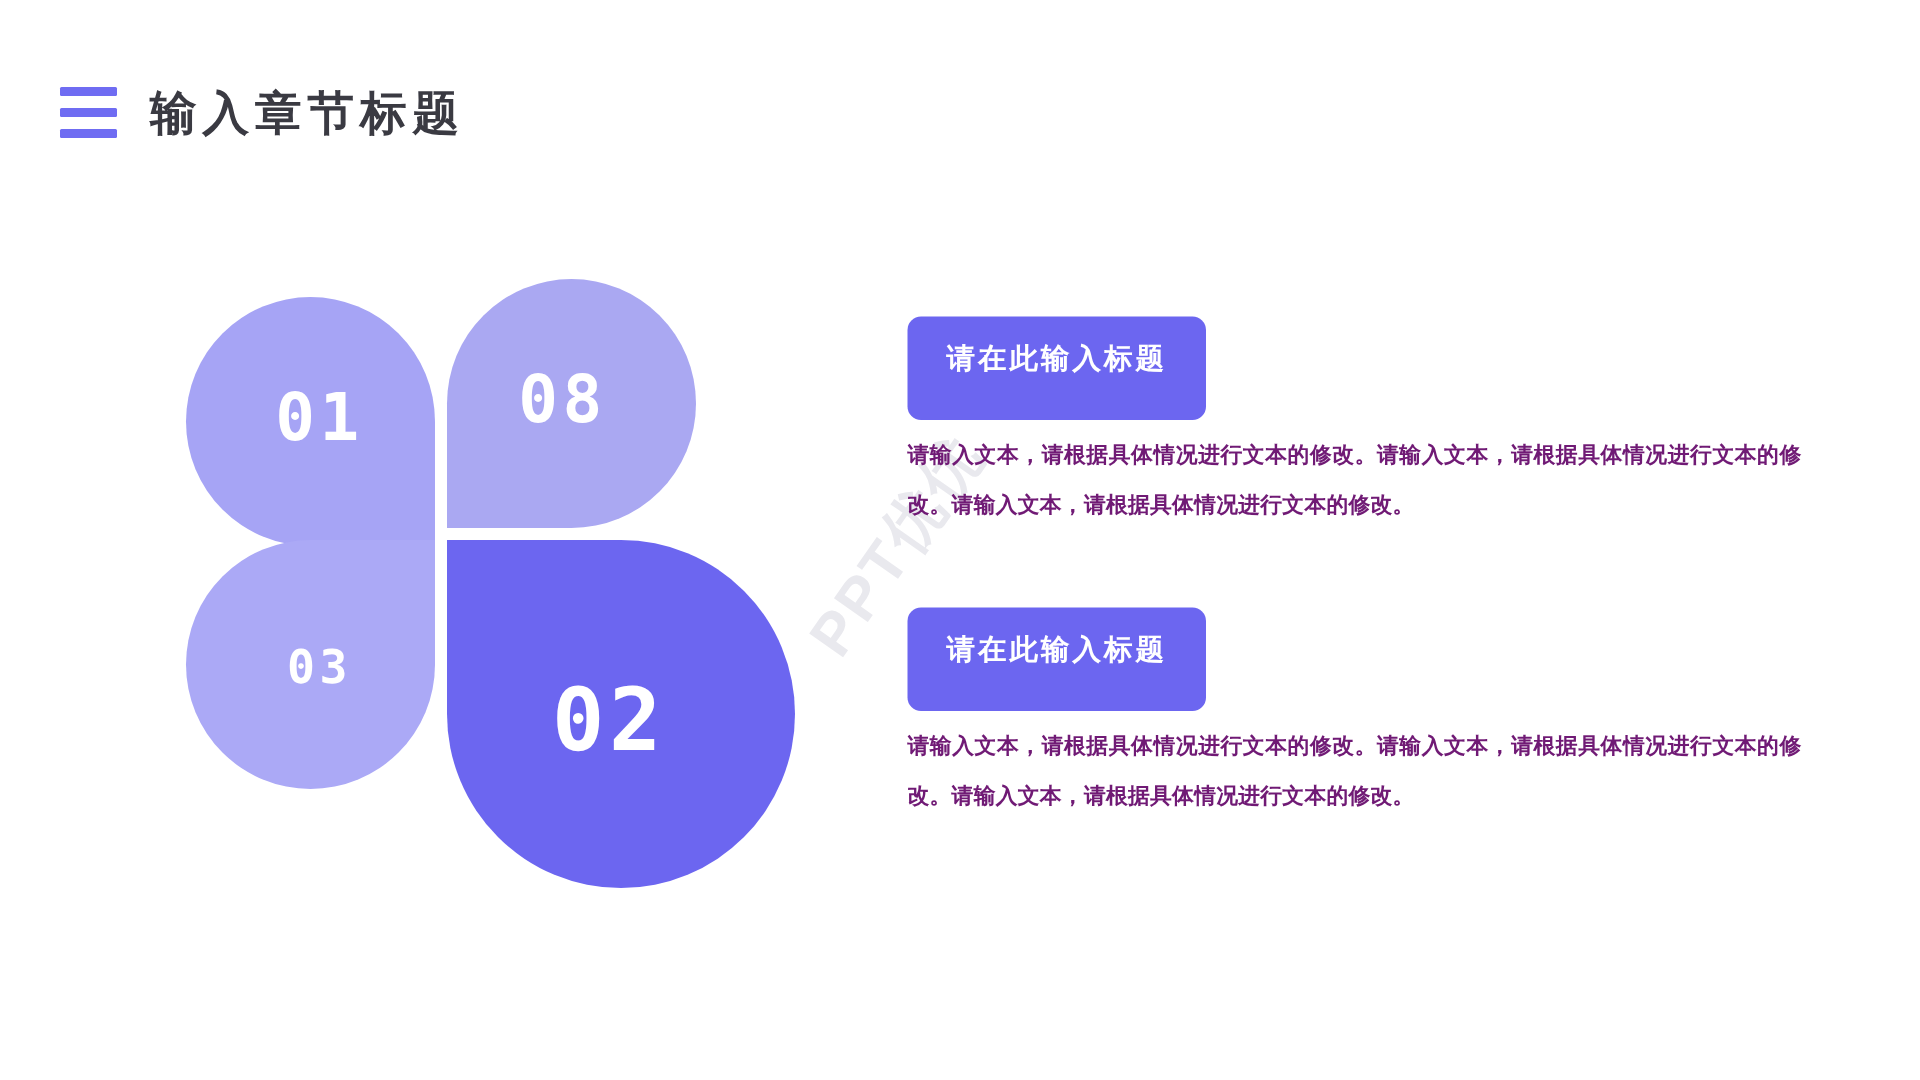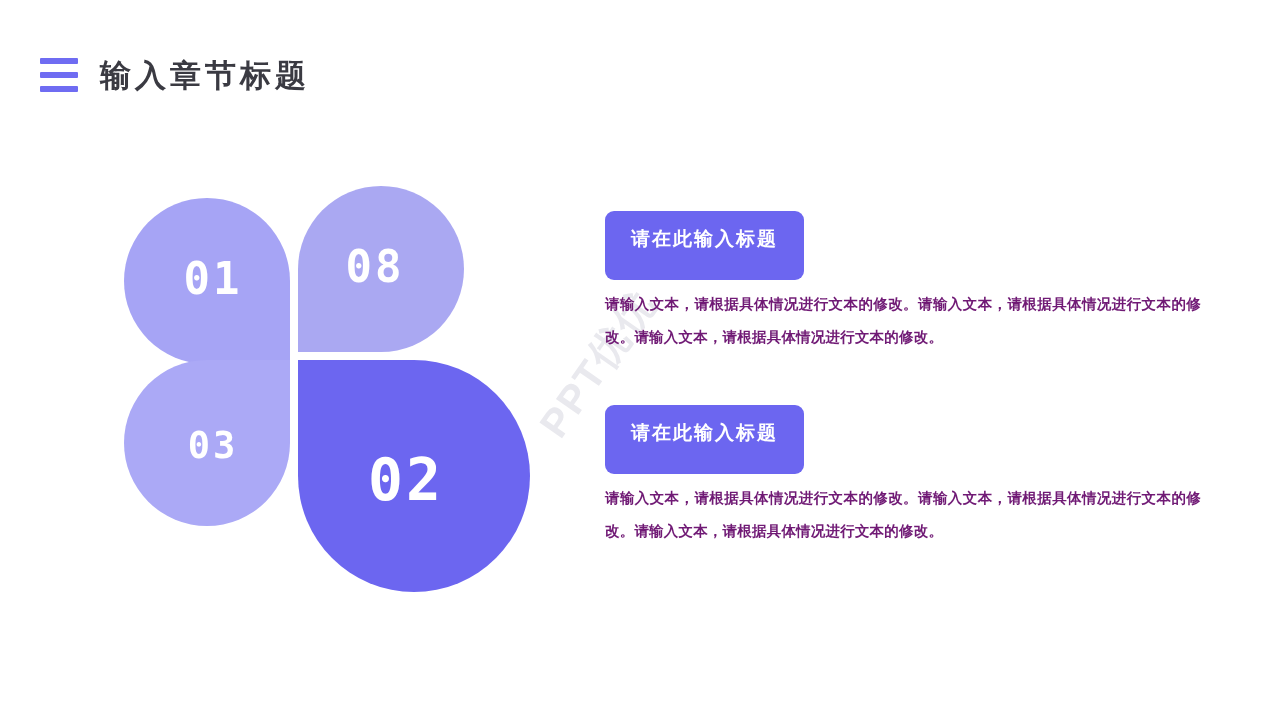--- a/index.html
+++ b/index.html
@@ -102,21 +102,21 @@
   }
   .petal-02 .petal-num { transform: translate(-6px, -2px); }
 
   .petal-03 {
     left: 0px;
     top: 174px;
     width: 166px;
     height: 166px;
     background: #aba9f6;
     border-radius: 83px 0 83px 83px;
-    font-size: 37px;
+    font-size: 31px;
   }
   .petal-03 .petal-num { transform: translate(6px, 2px); }
 
   .petal-04 {
     left: 174px;
     top: 174px;
     width: 232px;
     height: 232px;
     background: #6c66f0;
     border-radius: 0 116px 116px 116px;

